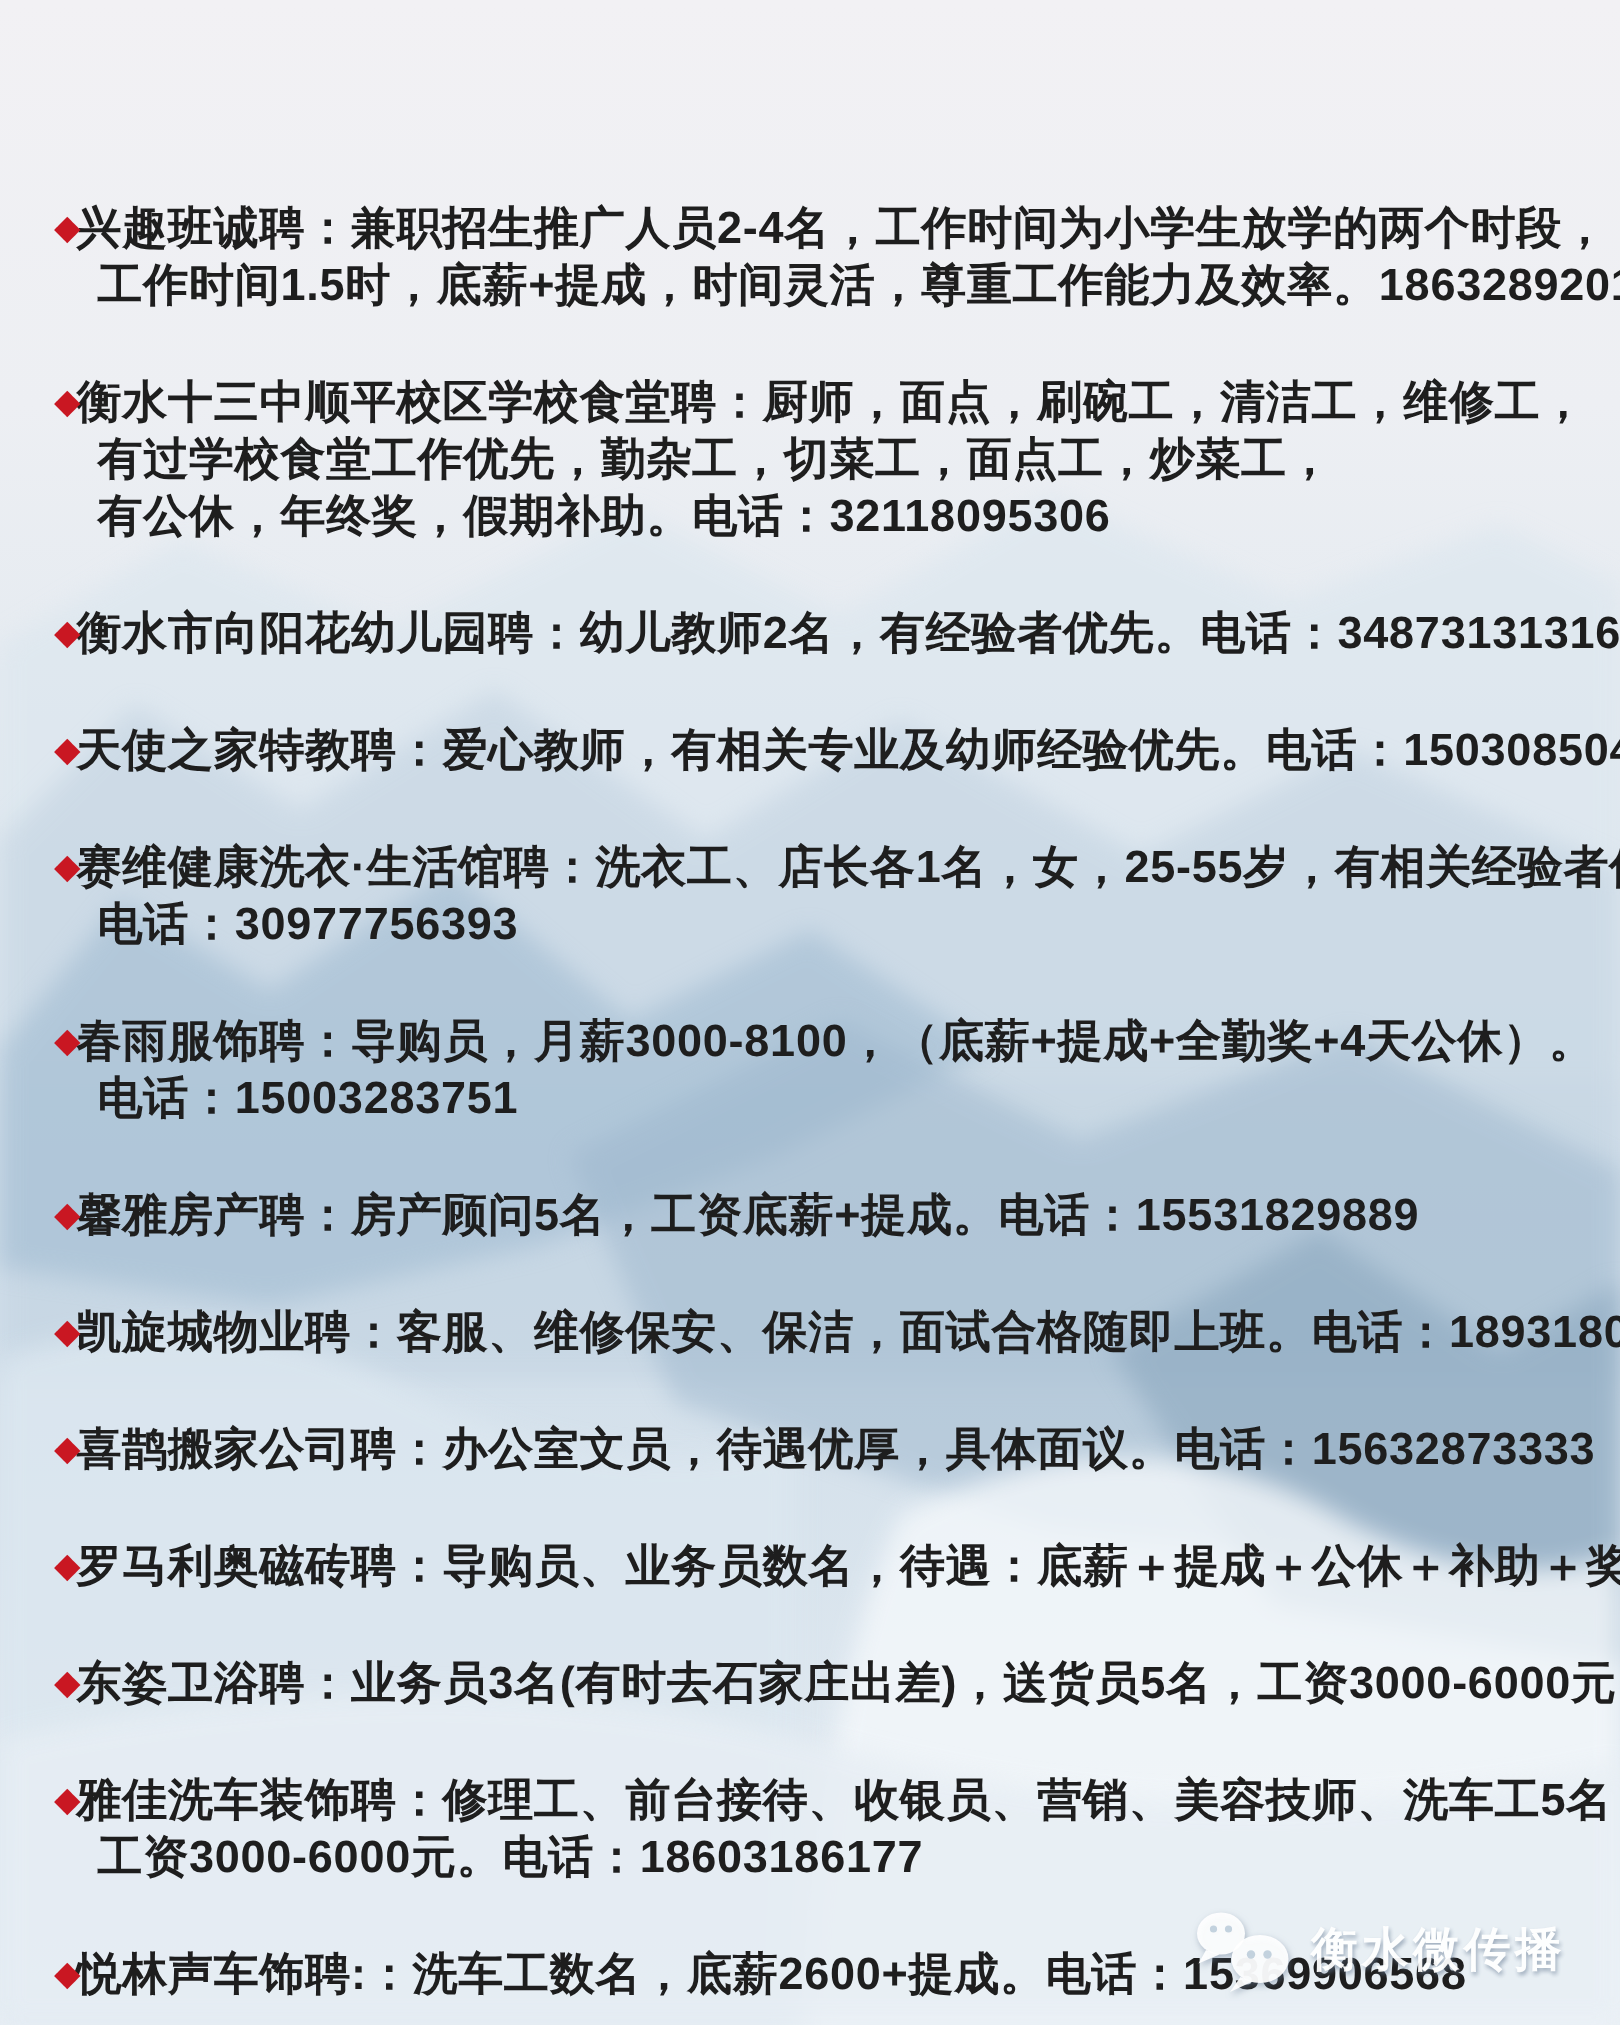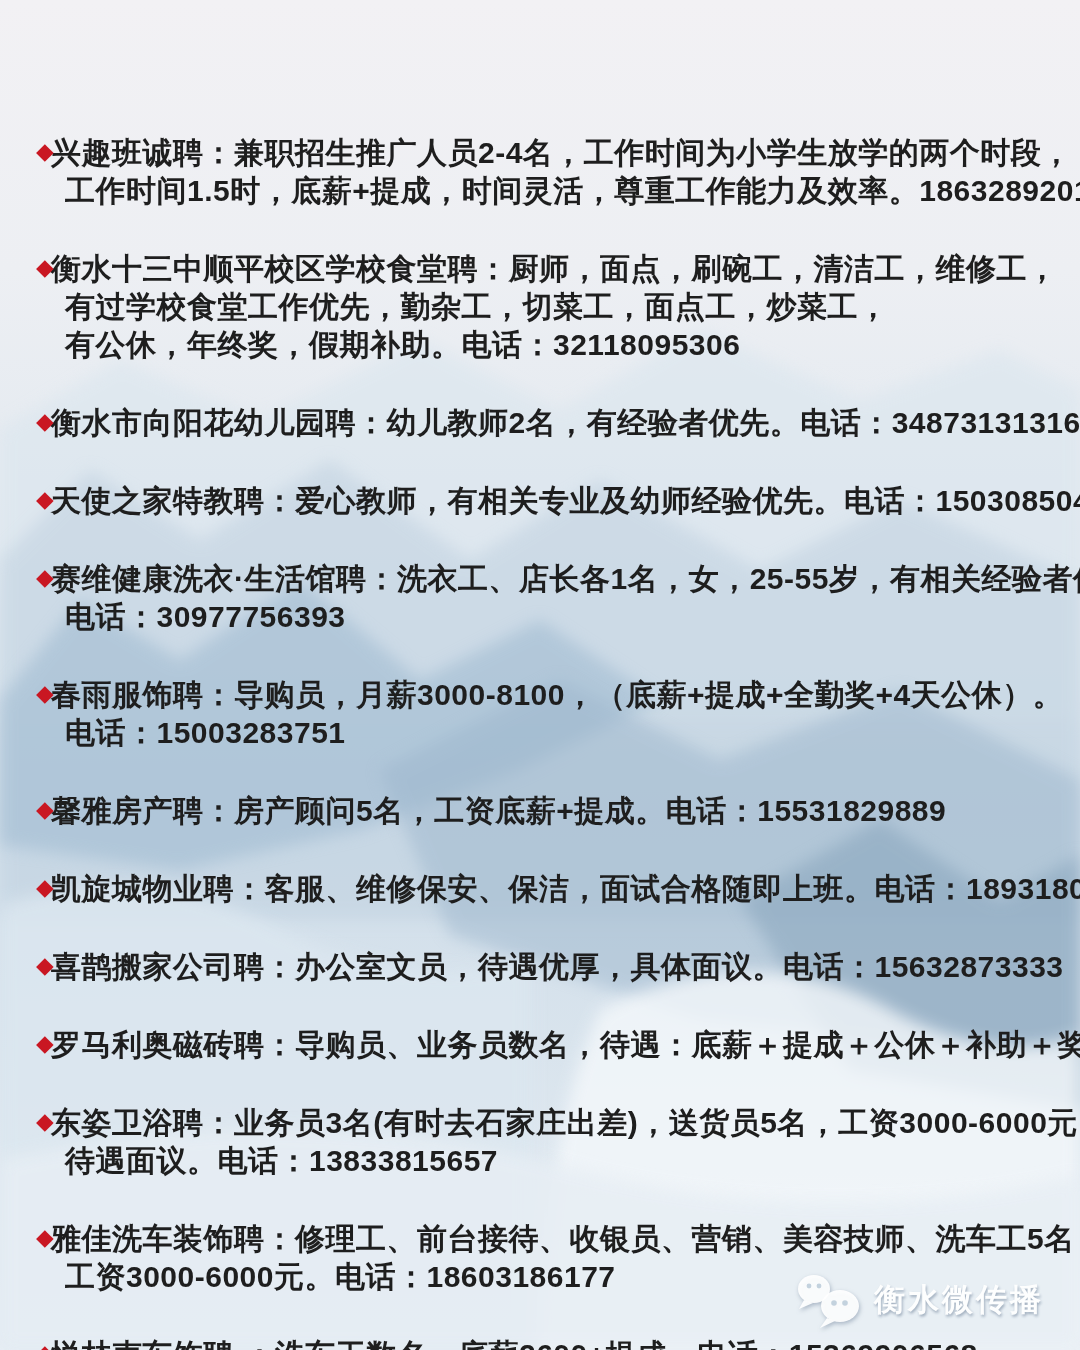--- a/index.html
+++ b/index.html
@@ -135,21 +135,20 @@
     <span class="bullet">◆</span>
     <div class="lines">
         <div class="line first">罗马利奥磁砖聘：导购员、业务员数名，待遇：底薪＋提成＋公休＋补助＋奖金。</div>
       </div>
   </div>
 
   <div class="listing">
     <span class="bullet">◆</span>
     <div class="lines">
         <div class="line first">东姿卫浴聘：业务员3名(有时去石家庄出差)，送货员5名，工资3000-6000元，</div>
-        <div class="line cont">待遇面议。电话：13833815657</div>
       </div>
   </div>
 
   <div class="listing">
     <span class="bullet">◆</span>
     <div class="lines">
         <div class="line first">雅佳洗车装饰聘：修理工、前台接待、收银员、营销、美容技师、洗车工5名，</div>
         <div class="line cont">工资3000-6000元。电话：18603186177</div>
       </div>
   </div>

